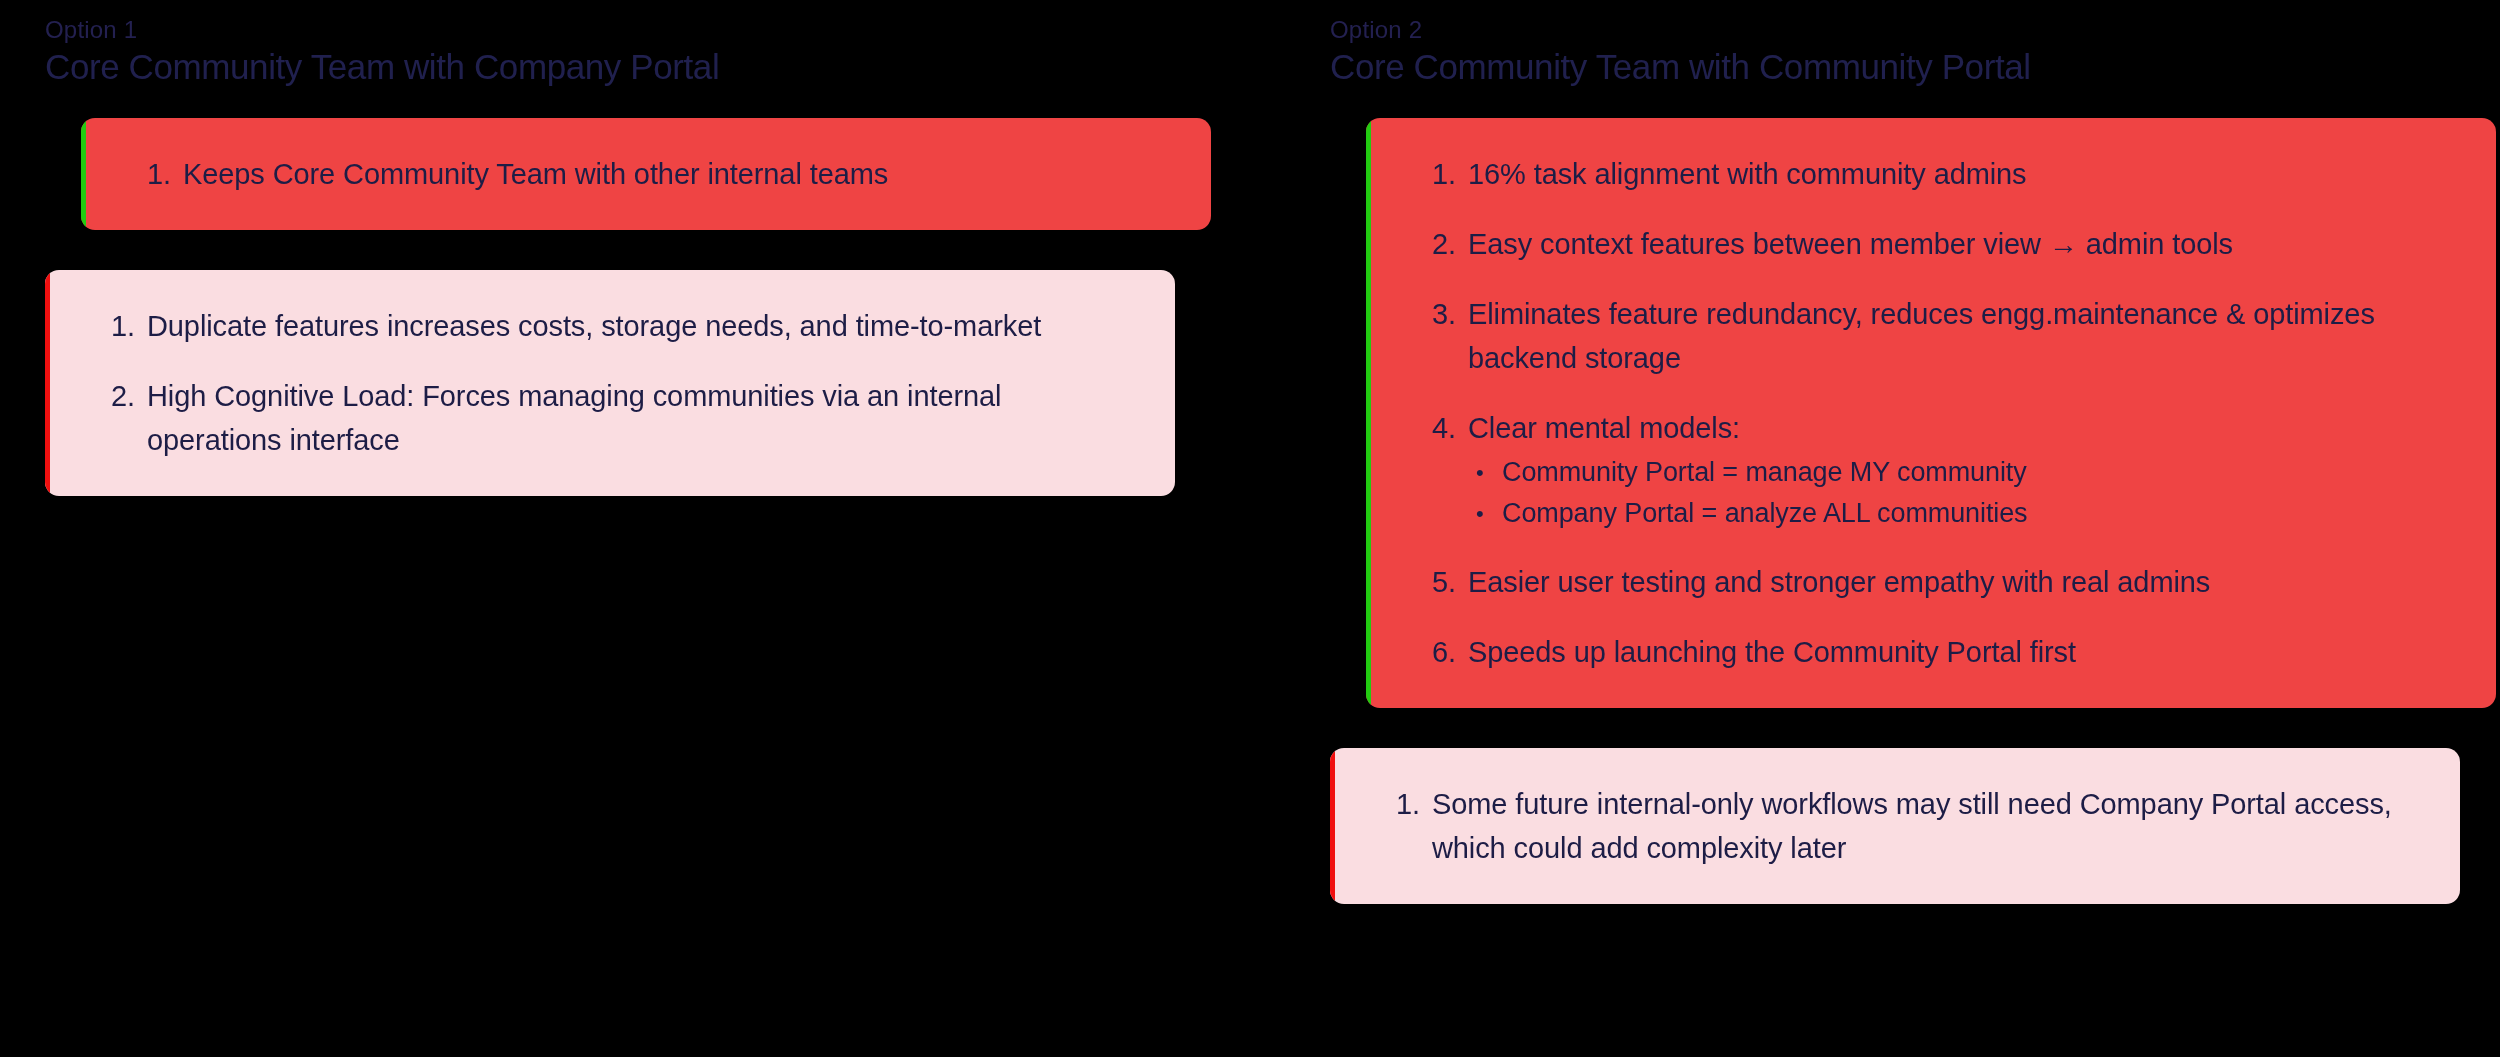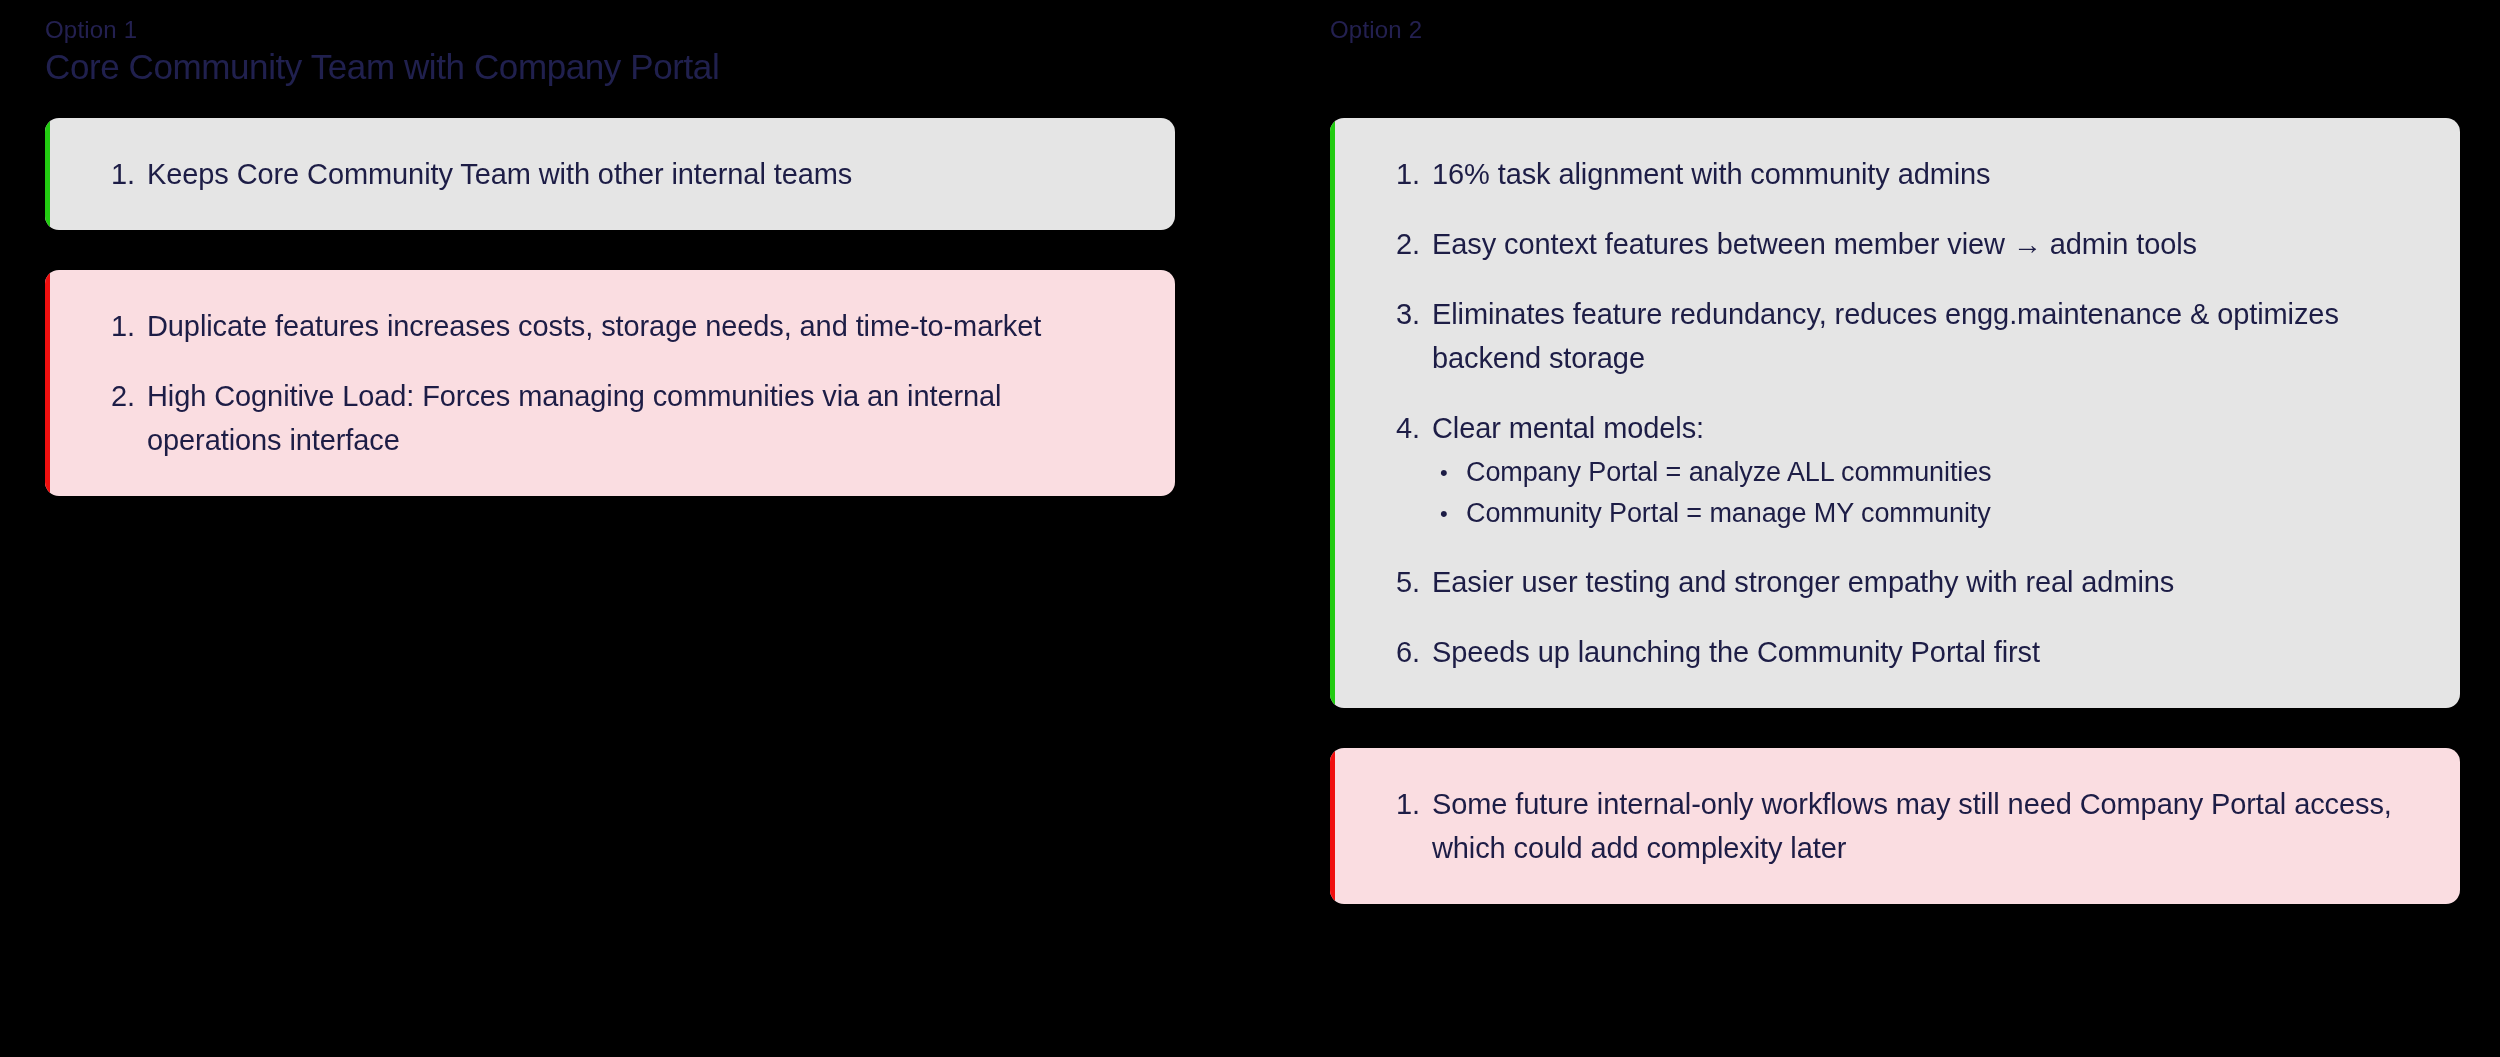--- a/index.html
+++ b/index.html
@@ -59,21 +59,22 @@
     margin-bottom:18px;
     overflow:hidden;
   }
   .card::before {
     content:"";
     position:absolute;
     left:0; top:0; bottom:0;
     width:5px;
   }
   .card-pros {
-    background:#e5e5e5;
+    background:#ef4444;
+    margin-left:36px;
   }
   .card-pros::before { background:#22cc11; }
   .card-cons {
     background:#fadde1;
     margin-top:40px;
   }
   .card-cons::before { background:#f00f0f; }
 
   .card ol {
     list-style:none;
@@ -145,32 +146,33 @@
       <ol>
         <li>Duplicate features increases costs, storage needs, and time-to-market</li>
         <li>High Cognitive Load: Forces managing communities via an internal operations interface</li>
       </ol>
     </div>
   </div>
 
   <div class="column col-right">
     <div class="header">
       <div class="option-label">Option 2</div>
+      <div class="option-title">Core Community Team with Community Portal</div>
     </div>
 
     <div class="card card-pros">
       <ol>
         <li><span>16% task alignment with community admins</span></li>
         <li><span>Easy context features between member view → admin tools</span></li>
         <li><span>Eliminates feature redundancy, reduces engg.maintenance &amp; optimizes backend storage</span></li>
         <li>
           <span>Clear mental models:</span>
           <ul class="sublist">
+            <li>Community Portal = manage MY community</li>
             <li>Company Portal = analyze ALL communities</li>
-            <li>Community Portal = manage MY community</li>
           </ul>
         </li>
         <li><span>Easier user testing and stronger empathy with real admins</span></li>
         <li><span>Speeds up launching the Community Portal first</span></li>
       </ol>
     </div>
 
     <div class="card card-cons">
       <ol>
         <li>Some future internal-only workflows may still need Company Portal access, which could add complexity later</li>

